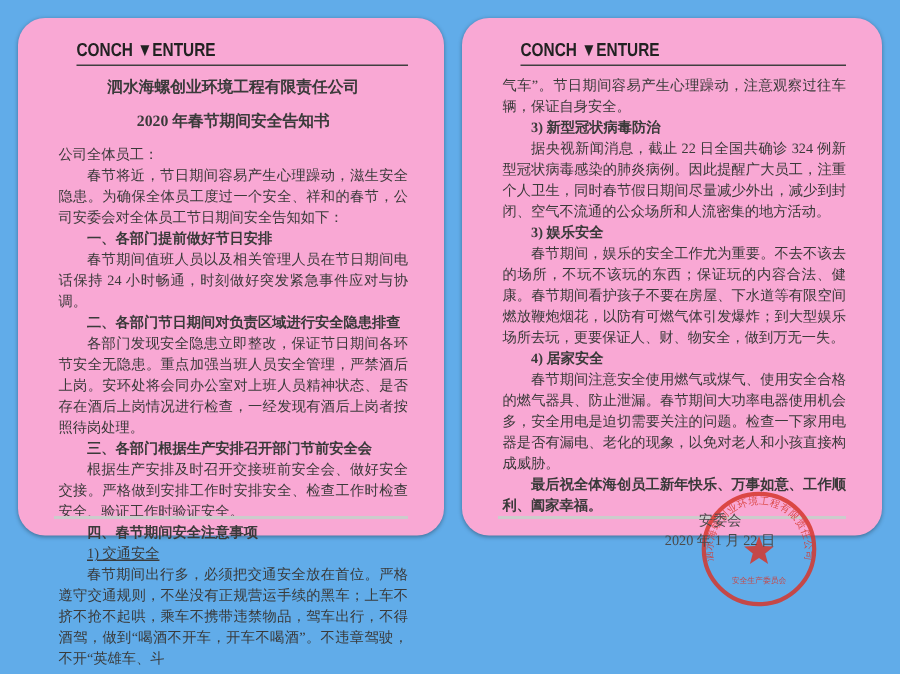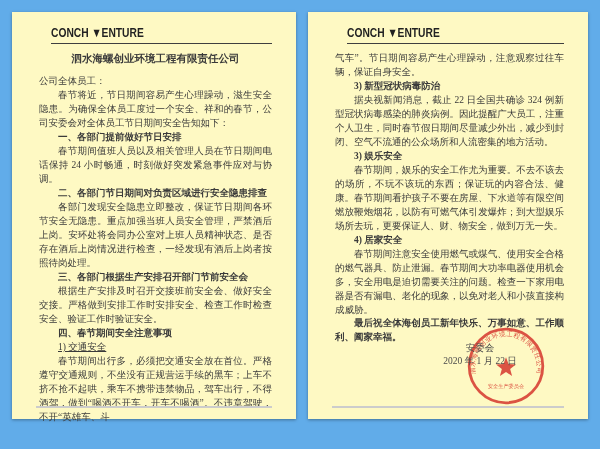--- a/index.html
+++ b/index.html
@@ -3,22 +3,23 @@
 <meta charset="utf-8">
 <style>
   html,body{margin:0;padding:0;}
   body{
     width:600px;height:449px;
     background:#61ace9;
     position:relative;overflow:hidden;
     font-family:"Liberation Serif","DejaVu Serif",serif;
   }
   .page{
-    position:absolute;top:12px;height:407px;background:#fef9c3;
+    position:absolute;top:12px;height:345px;background:#f9a8d4;
     box-shadow:0 1px 3px rgba(0,0,0,0.35);
+    border-radius:18px;
   }
   .page-left{left:12px;width:284px;}
   .page-right{left:308px;width:280px;}
   .page-inner{padding:15px 24px 0 27px;position:relative;height:100%;box-sizing:border-box;}
   .page-header{margin-left:12px;}
   .logo{
     font-family:"Liberation Sans","DejaVu Sans",sans-serif;
     font-weight:700;font-size:12.5px;line-height:13px;color:#222;
     letter-spacing:0px;transform:scaleX(0.82);transform-origin:left center;
     white-space:nowrap;
@@ -47,20 +48,21 @@
 <div>
 
   <div class="page page-left">
     <div class="page-inner">
       <div class="page-header">
         <div class="logo">CONCH ▼ENTURE</div>
         <div class="header-rule"></div>
       </div>
       <div class="content">
           <p class="blk blk-title">泗水海螺创业环境工程有限责任公司</p>
+          <p class="blk blk-title">2020 年春节期间安全告知书</p>
           <p class="blk blk-salutation">公司全体员工：</p>
           <p class="blk blk-body">春节将近，节日期间容易产生心理躁动，滋生安全隐患。为确保全体员工度过一个安全、祥和的春节，公司安委会对全体员工节日期间安全告知如下：</p>
           <p class="blk blk-heading">一、各部门提前做好节日安排</p>
           <p class="blk blk-body">春节期间值班人员以及相关管理人员在节日期间电话保持 24 小时畅通，时刻做好突发紧急事件应对与协调。</p>
           <p class="blk blk-heading">二、各部门节日期间对负责区域进行安全隐患排查</p>
           <p class="blk blk-body">各部门发现安全隐患立即整改，保证节日期间各环节安全无隐患。重点加强当班人员安全管理，严禁酒后上岗。安环处将会同办公室对上班人员精神状态、是否存在酒后上岗情况进行检查，一经发现有酒后上岗者按照待岗处理。</p>
           <p class="blk blk-heading">三、各部门根据生产安排召开部门节前安全会</p>
           <p class="blk blk-body">根据生产安排及时召开交接班前安全会、做好安全交接。严格做到安排工作时安排安全、检查工作时检查安全、验证工作时验证安全。</p>
           <p class="blk blk-heading">四、春节期间安全注意事项</p>
           <p class="blk blk-subheading">1) 交通安全</p>

